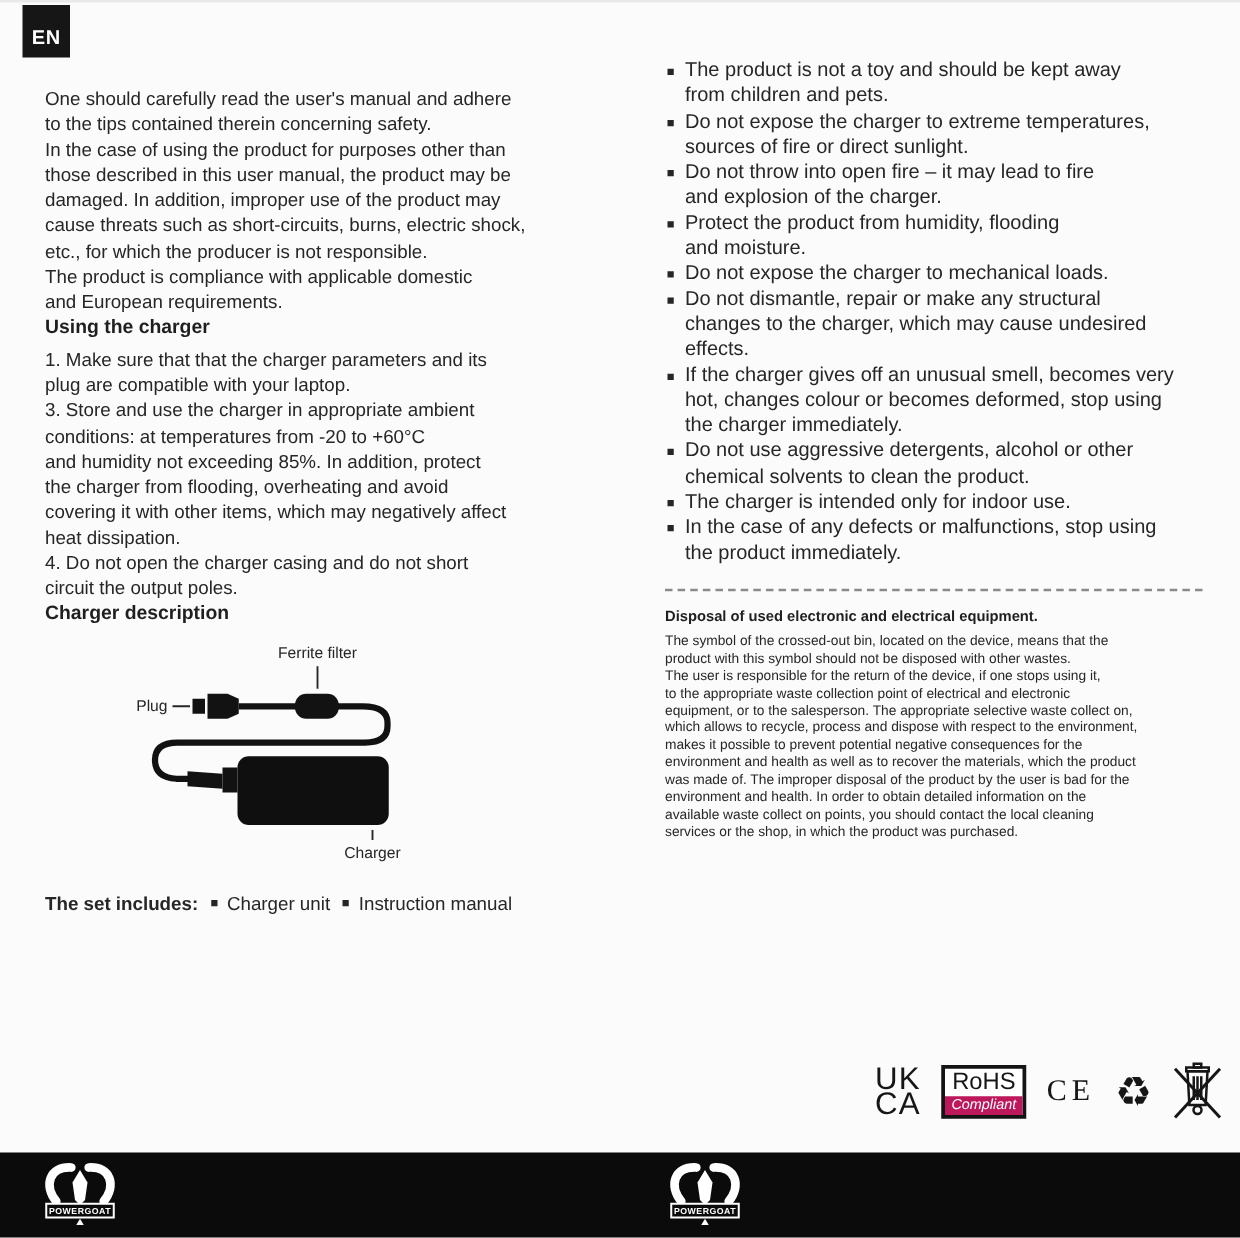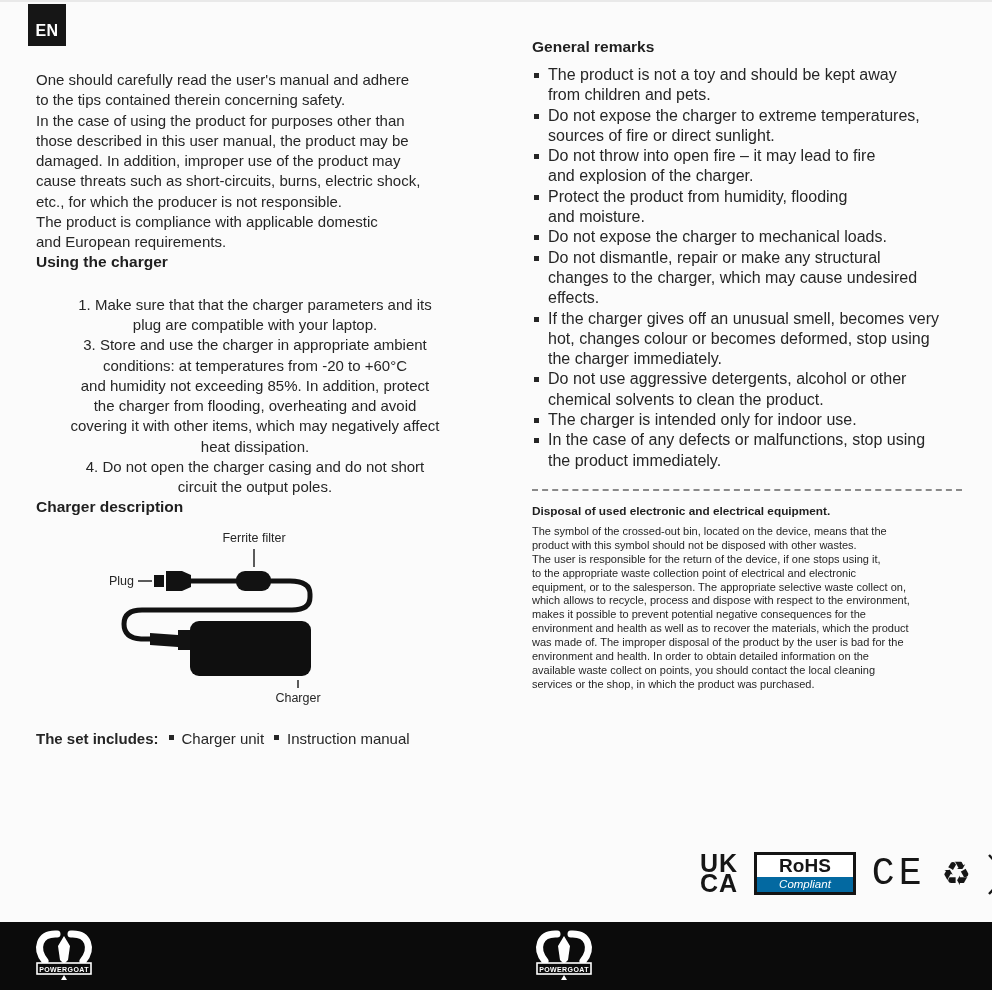--- a/index.html
+++ b/index.html
@@ -5,55 +5,55 @@
   html,body{margin:0;padding:0;}
   body{
     width:992px;height:990px;position:relative;overflow:hidden;
     background:#fbfbfb;
     font-family:"Liberation Sans", sans-serif;
     color:#262626;
     -webkit-font-smoothing:antialiased;
   }
   .top-edge{position:absolute;top:0;left:0;right:0;height:2px;background:#e9e9e9;}
   .lang-badge{
-    position:absolute;left:28px;top:4px;width:38px;height:42px;
+    position:absolute;left:18px;top:4px;width:38px;height:42px;
     background:#161616;color:#ffffff;font-weight:bold;font-size:16px;
     display:flex;align-items:flex-end;justify-content:center;padding-bottom:6px;box-sizing:border-box;
     letter-spacing:.5px;
   }
   .col-left{position:absolute;left:36px;top:62px;width:438px;}
   .col-right{position:absolute;left:532px;top:38px;width:430px;}
   h2{font-size:15.5px;font-weight:bold;margin:0;color:#1f1f1f;}
   .para{font-size:15px;line-height:20.3px;margin:8px 0 0 0;white-space:pre-line;}
   .h-using{}
-  .steps{margin-top:24px;text-align:center;}
+  .steps{margin-top:8px;}
   .step{font-size:15px;line-height:20.3px;margin:0;white-space:pre-line;}
   .h-chargerdesc{}
   .diagram-wrap{margin:10px 0 0 58px;}
   .set-includes{font-size:15px;margin:14px 0 2px 0;}
   .set-includes .lbl{font-weight:bold;}
   .inc-item{margin-left:10px;position:relative;padding-left:13px;}
   .inc-item::before{content:"";position:absolute;left:0;top:5px;width:5px;height:5px;background:#262626;}
   
   .remarks{list-style:none;margin:9px 0 0 0;padding:0;}
   .remarks li{
     position:relative;padding-left:16px;font-size:16px;line-height:20.3px;
     white-space:pre-line;
   }
   .remarks li::before{content:"";position:absolute;left:2px;top:8px;width:5px;height:5px;background:#262626;}
   .dashed-divider{border:none;border-top:2px dashed #8a8a8a;margin:18px 0 0 0;}
   .disposal-h{font-size:11.8px;font-weight:bold;margin:13px 0 0 0;color:#1f1f1f;}
   .disposal-p{font-size:11px;line-height:13.9px;margin:7px 0 0 0;white-space:pre-line;}
   
   .logos{position:absolute;left:700px;top:846px;height:54px;display:flex;align-items:center;gap:16px;color:#161616;}
-  .ukca{font-weight:bold;font-size:25px;line-height:20px;letter-spacing:1px;text-align:left;}
+  .ukca{font-weight:normal;font-size:25px;line-height:20px;letter-spacing:1px;text-align:left;}
   .rohs{border:3px solid #141414;text-align:center;background:#fff;}
-  .rohs .rohs-top{font-weight:bold;font-size:19px;padding:0 22px;line-height:22px;}
-  .rohs .rohs-bottom{background:#0369a1;color:#fff;font-size:11.5px;padding:1px 5px 2px 5px;font-style:italic;}
-  .ce{font-size:38px;font-weight:500;letter-spacing:4px;font-family:Liberation Mono, monospace;}
+  .rohs .rohs-top{font-weight:normal;font-size:19px;padding:0 6px;line-height:22px;}
+  .rohs .rohs-bottom{background:#be185d;color:#fff;font-size:11.5px;padding:1px 5px 2px 5px;font-style:italic;}
+  .ce{font-size:24px;font-weight:500;letter-spacing:4px;font-family:Liberation Serif, serif;}
   .recycle{font-size:33px;line-height:33px;font-family:"DejaVu Sans", sans-serif;}
   
   .footer-bar{position:absolute;left:0;top:922px;width:992px;height:68px;background:#0b0b0b;}
   .goat{position:absolute;top:5px;}
   .goat-1{left:33px;}
   .goat-2{left:533px;}
   svg text{font-family:"Liberation Sans", sans-serif;}
 </style>
 </head>
 <body>
@@ -118,21 +118,20 @@
       <text x="204" y="176" font-size="12.5" fill="#262626" text-anchor="middle">Charger</text>
     </svg>
   </div>
 
   <p class="set-includes">
     <span class="lbl">The set includes:</span><span class="inc-item">Charger unit</span><span class="inc-item">Instruction manual</span>
   </p>
 </div>
 
 <div class="col-right">
-  <h2>General remarks</h2>
   <ul class="remarks">
     <li>The product is not a toy and should be kept away
 from children and pets.</li>
     <li>Do not expose the charger to extreme temperatures,
 sources of fire or direct sunlight.</li>
     <li>Do not throw into open fire – it may lead to fire
 and explosion of the charger.</li>
     <li>Protect the product from humidity, flooding
 and moisture.</li>
     <li>Do not expose the charger to mechanical loads.</li>

